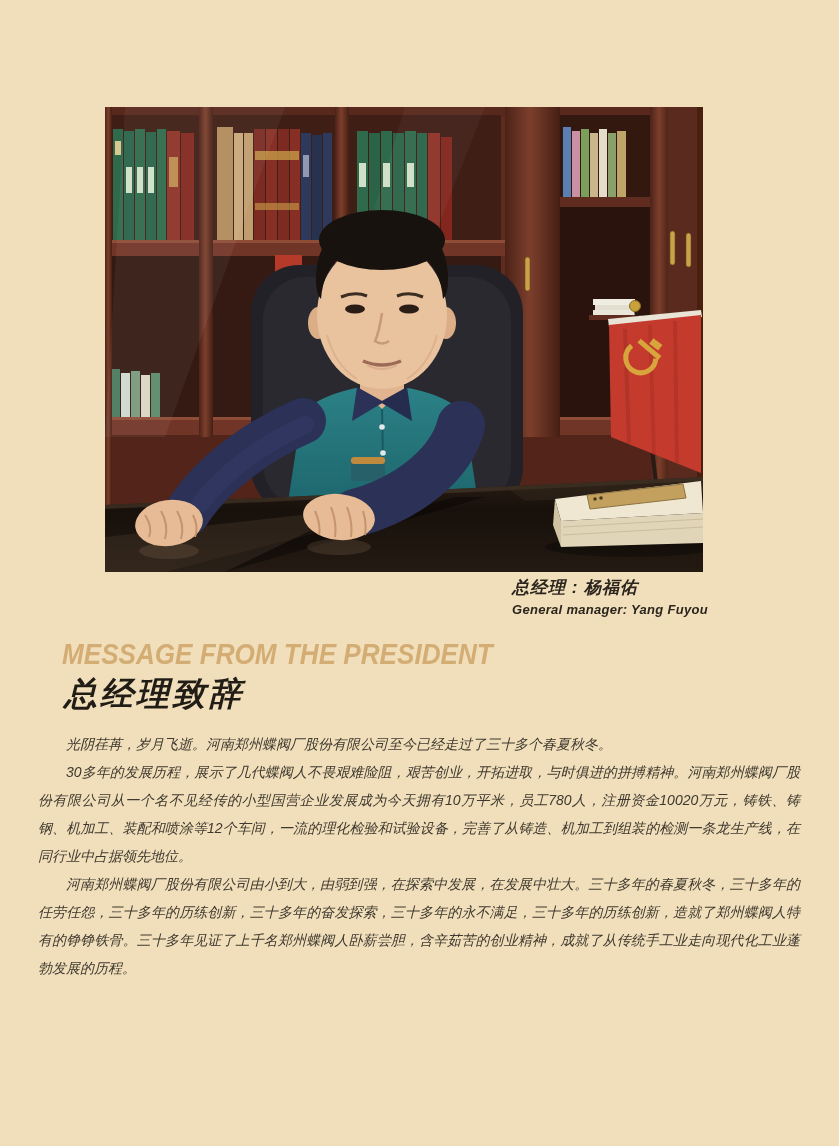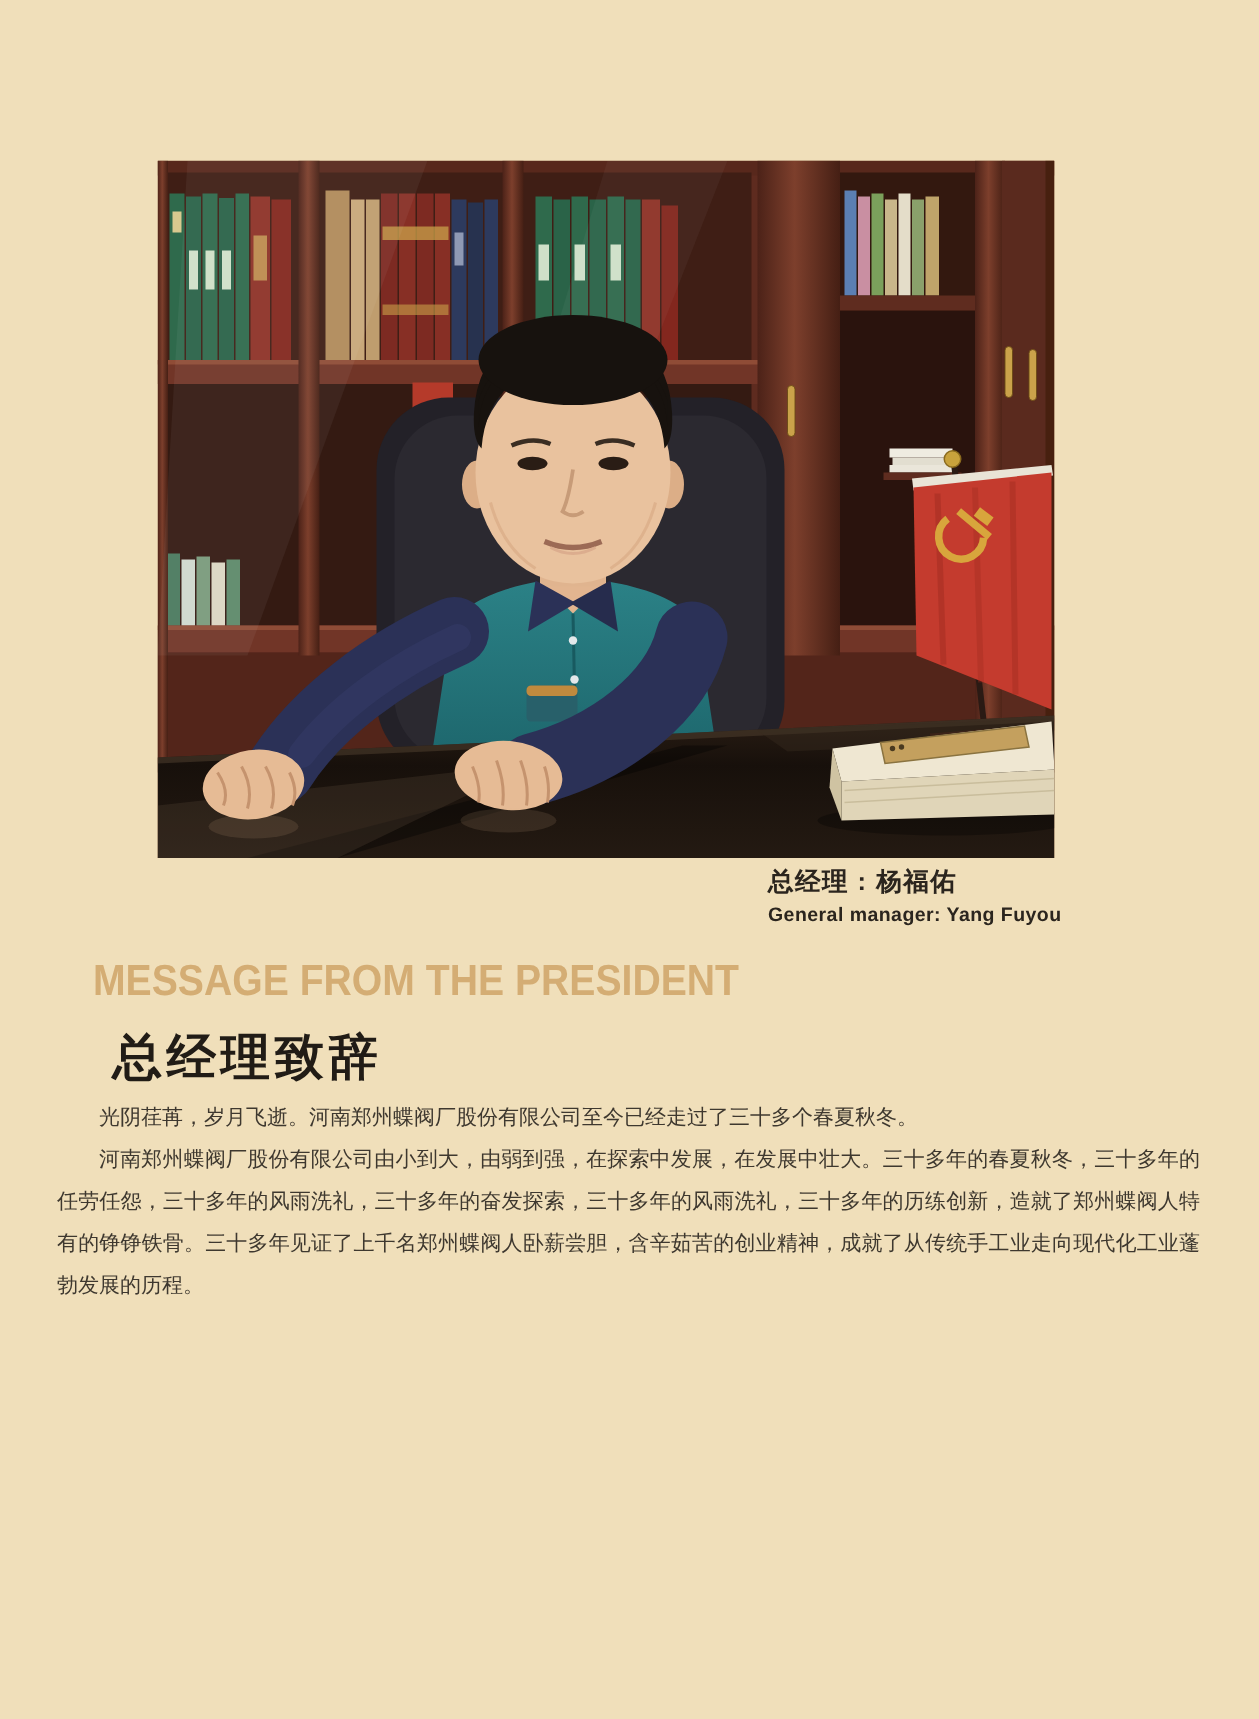--- a/index.html
+++ b/index.html
@@ -9,41 +9,41 @@
     --body-text:#3e382f;
     --caption-text:#2b251e;
   }
   html,body{margin:0;padding:0;}
   body{
     width:839px;height:1146px;
     background:var(--page-background);
     font-family:"Liberation Sans", sans-serif;
     overflow:hidden;
   }
-  .page{position:relative;width:839px;height:955px;background:var(--page-background);}
+  .page{position:relative;width:839px;height:955px;background:var(--page-background);font-style:italic;}
   .photo{
     position:absolute;left:105px;top:107px;width:598px;height:465px;
     margin:0;overflow:hidden;
   }
   .photo svg{display:block;width:598px;height:465px;}
   .caption{
     position:absolute;left:512px;top:576px;
     color:var(--caption-text);
   }
   .caption .zh{font-size:17px;font-weight:bold;letter-spacing:1px;}
   .caption .en{font-size:13px;font-weight:bold;letter-spacing:0.3px;margin-top:3px;text-align:center;}
   .title-en{
     position:absolute;left:62px;top:638px;margin:0;
     font-size:29px;font-weight:bold;letter-spacing:0px;
     color:var(--title-accent);
     transform:scaleX(0.9);transform-origin:left center;
     white-space:nowrap;
   }
   .title-zh{
-    position:absolute;left:60px;top:668px;margin:15px;
+    position:absolute;left:60px;top:668px;margin:4px;
     font-family:"Liberation Serif", serif;
     font-size:33px;font-weight:bold;letter-spacing:3px;
     color:var(--title-zh);
     white-space:nowrap;
   }
   .body-text{
     position:absolute;left:38px;top:730px;width:762px;
     color:var(--body-text);
     font-size:14px;line-height:28px;
     text-align:justify;
@@ -309,16 +309,17 @@
   <div class="caption">
     <div class="zh">总经理 : 杨福佑</div>
     <div class="en">General manager: Yang Fuyou</div>
   </div>
 
   <h1 class="title-en">MESSAGE FROM THE PRESIDENT</h1>
   <h2 class="title-zh">总经理致辞</h2>
 
   <div class="body-text">
     <p>光阴荏苒，岁月飞逝。河南郑州蝶阀厂股份有限公司至今已经走过了三十多个春夏秋冬。</p>
-    <p>河南郑州蝶阀厂股份有限公司由小到大，由弱到强，在探索中发展，在发展中壮大。三十多年的春夏秋冬，三十多年的任劳任怨，三十多年的风雨洗礼，三十多年的奋发探索，三十多年的风雨洗礼，三十多年的历练创新，造就了郑州蝶阀人特有的铮铮铁骨。三十多年见证了上千名郑州蝶阀人卧薪尝胆，含辛茹苦的创业精神，成就了从传统手工业走向现代化工业蓬勃发展的历程。</p>
+    <p>30多年的发展历程，展示了几代蝶阀人不畏艰难险阻，艰苦创业，开拓进取，与时俱进的拼搏精神。河南郑州蝶阀厂股份有限公司从一个名不见经传的小型国营企业发展成为今天拥有10万平米，员工780人，注册资金10020万元，铸铁、铸钢、机加工、装配和喷涂等12个车间，一流的理化检验和试验设备，完善了从铸造、机加工到组装的检测一条龙生产线，在同行业中占据领先地位。</p>
+    <p>河南郑州蝶阀厂股份有限公司由小到大，由弱到强，在探索中发展，在发展中壮大。三十多年的春夏秋冬，三十多年的任劳任怨，三十多年的历练创新，三十多年的奋发探索，三十多年的永不满足，三十多年的历练创新，造就了郑州蝶阀人特有的铮铮铁骨。三十多年见证了上千名郑州蝶阀人卧薪尝胆，含辛茹苦的创业精神，成就了从传统手工业走向现代化工业蓬勃发展的历程。</p>
   </div>
 
 </div>
 
 </body></html>

